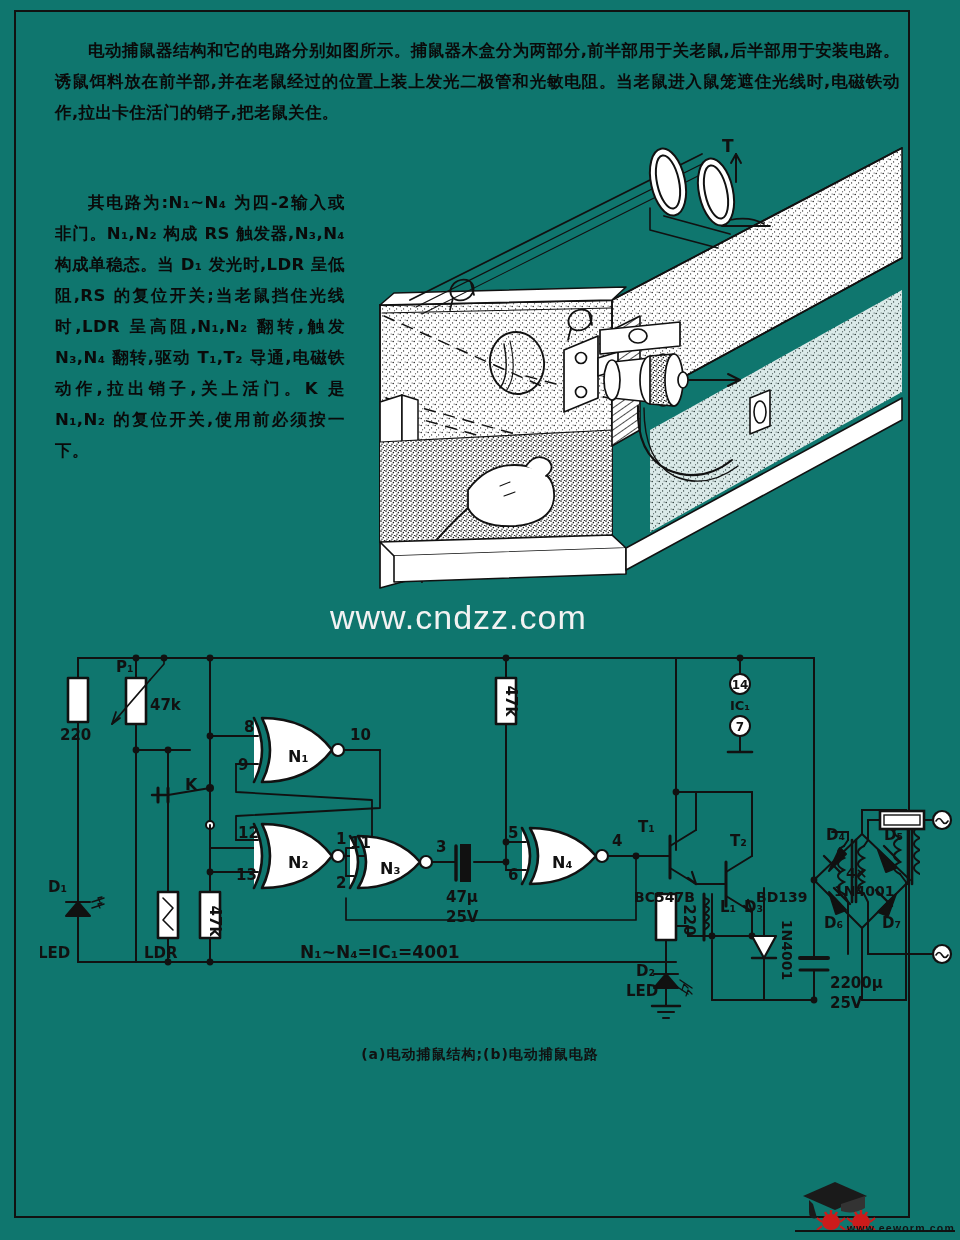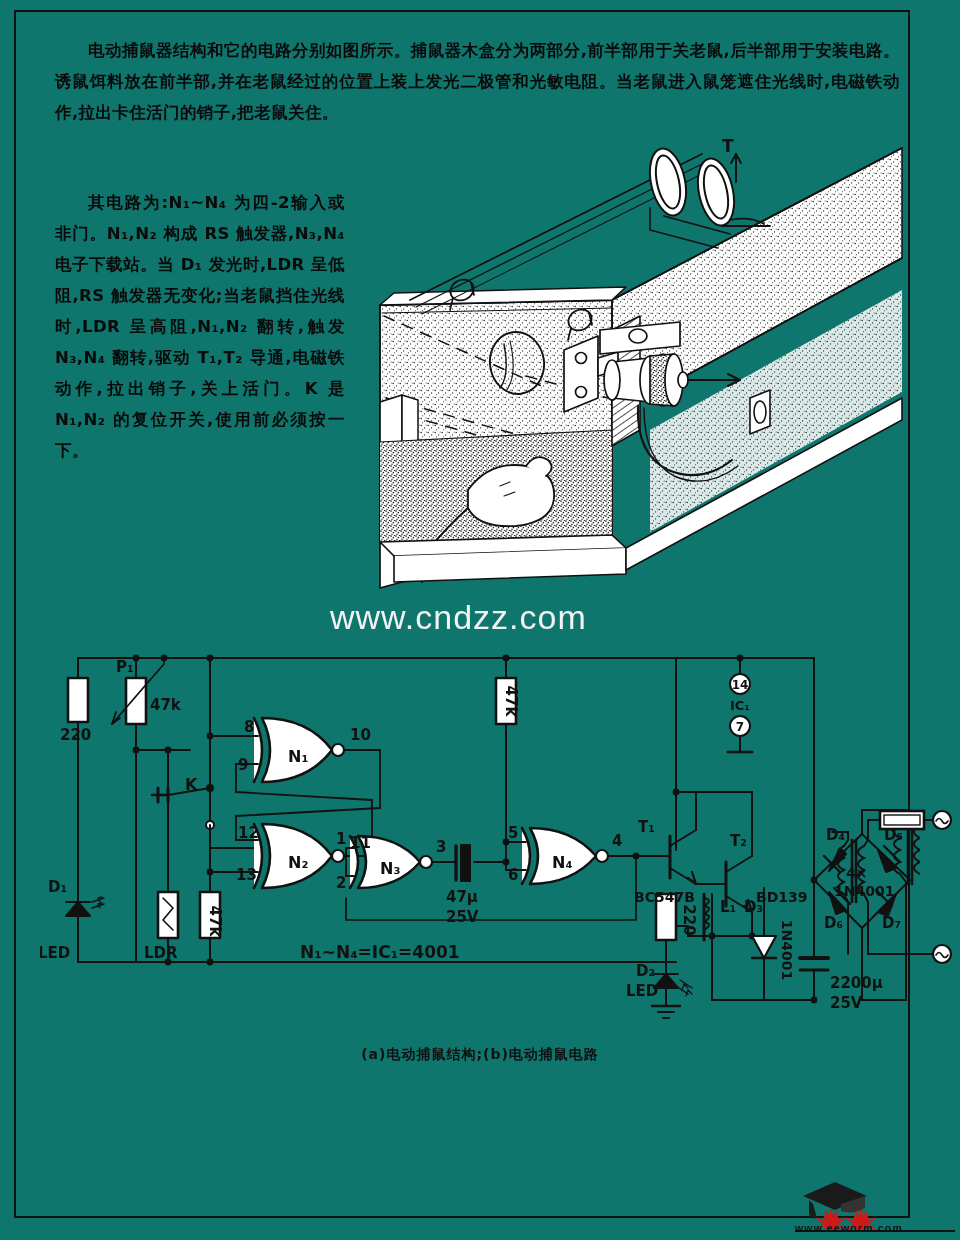--- a/index.html
+++ b/index.html
@@ -48,21 +48,21 @@
   
   .caption{
     position:absolute;left:0px;top:1046px;width:960px;text-align:center;
     font-family:"DejaVu Sans","Liberation Sans",sans-serif;
     font-weight:bold;font-size:14px;color:#111;letter-spacing:1px;
   }
 
   
   .logo{position:absolute;left:795px;top:1178px;width:160px;height:58px;}
   .logo-sub{
-    position:absolute;left:795px;top:1222px;width:160px;text-align:left;
+    position:absolute;left:795px;top:1222px;width:160px;text-align:right;
     font-family:"Liberation Sans",sans-serif;font-size:10.5px;
     letter-spacing:1.2px;color:#111;font-weight:bold;
   }
   .logo-cn{
     position:absolute;left:865px;top:1256px;
     font-family:"DejaVu Sans",sans-serif;font-size:13px;font-weight:bold;color:#111;
     letter-spacing:0px;
   }
 
   text{font-family:"DejaVu Sans","Liberation Sans",sans-serif;}
@@ -71,21 +71,21 @@
 <body>
 
 <div id="page">
 
   <div class="frame-top"></div>
   <div class="frame-left"></div>
   <div class="frame-right"></div>
   <div class="frame-bottom"></div>
 
   <p class="para" id="p1">电动捕鼠器结构和它的电路分别如图所示。捕鼠器木盒分为两部分,前半部用于关老鼠,后半部用于安装电路。诱鼠饵料放在前半部,并在老鼠经过的位置上装上发光二极管和光敏电阻。当老鼠进入鼠笼遮住光线时,电磁铁动作,拉出卡住活门的销子,把老鼠关住。</p>
-  <p class="para" id="p2">其电路为:N₁~N₄ 为四-2输入或非门。N₁,N₂ 构成 RS 触发器,N₃,N₄ 电子下载站。当 D₁ 发光时,LDR 呈低阻,RS 触发器无变化;当老鼠挡住光线时,LDR 呈高阻,N₁,N₂ 翻转,触发 N₃,N₄ 翻转,驱动 T₁,T₂ 导通,电磁铁动作,拉出销子,关上活门。K 是 N₁,N₂ 的复位开关,使用前必须按一下。</p>
+  <p class="para" id="p2">其电路为:N₁~N₄ 为四-2输入或非门。N₁,N₂ 构成 RS 触发器,N₃,N₄ 构成单稳态。当 D₁ 发光时,LDR 呈低阻,RS 的复位开关;当老鼠挡住光线时,LDR 呈高阻,N₁,N₂ 翻转,触发 N₃,N₄ 翻转,驱动 T₁,T₂ 导通,电磁铁动作,拉出销子,关上活门。K 是 N₁,N₂ 的复位开关,使用前必须按一下。</p>
 
   <div class="illus">
     <svg width="560" height="460" viewBox="0 0 560 460" xmlns="http://www.w3.org/2000/svg">
       <defs>
         <pattern id="stipple" width="7" height="7" patternUnits="userSpaceOnUse">
           <rect width="7" height="7" fill="#fff"></rect>
           <circle cx="1.2" cy="1.6" r="0.75" fill="#1a1a1a"></circle>
           <circle cx="4.6" cy="3.9" r="0.6" fill="#1a1a1a"></circle>
           <circle cx="2.6" cy="5.8" r="0.55" fill="#1a1a1a"></circle>
           <circle cx="6.1" cy="0.9" r="0.5" fill="#1a1a1a"></circle>

